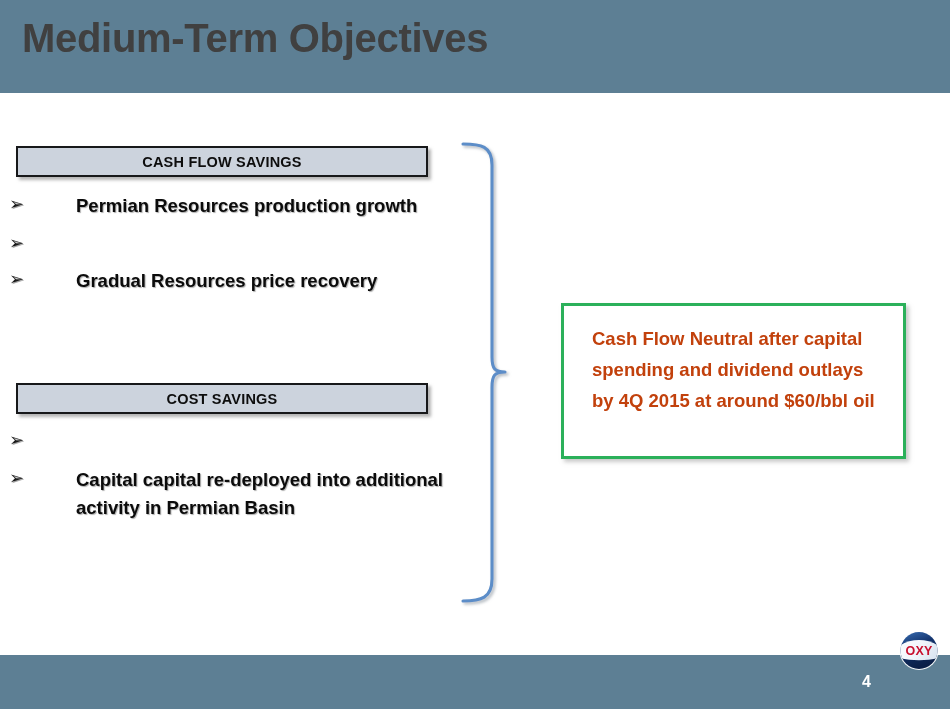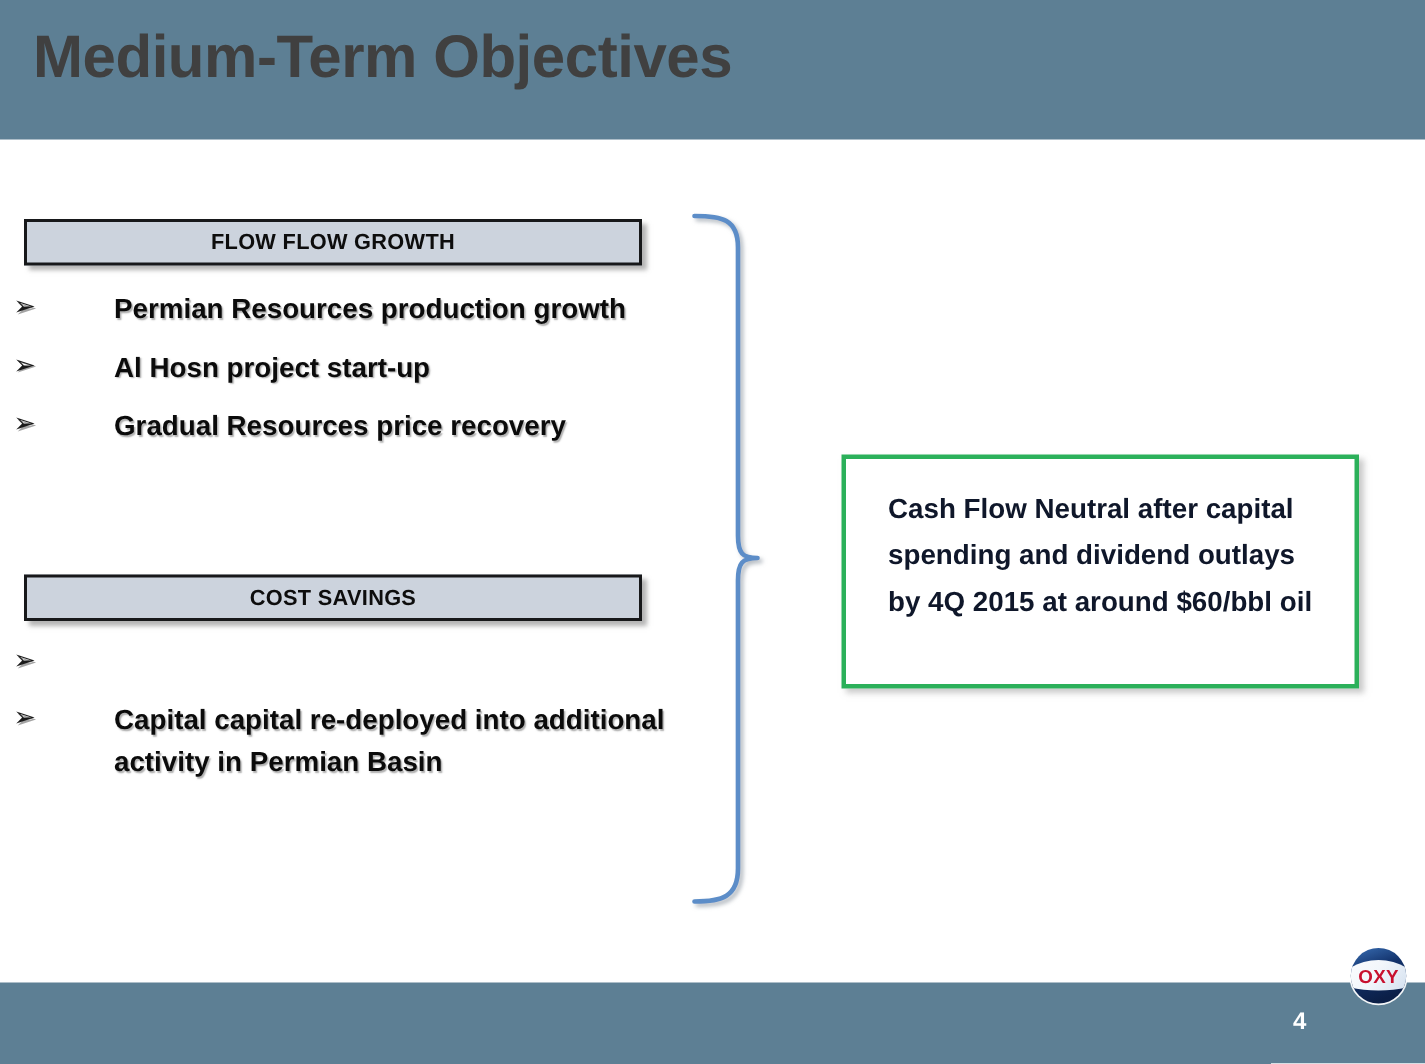--- a/index.html
+++ b/index.html
@@ -106,21 +106,21 @@
     box-sizing: border-box;
     background: #ffffff;
     border: 3px solid #2bb05a;
     box-shadow: 3px 3px 4px rgba(150,150,150,0.5);
     padding: 17px 20px 0 28px;
   }
   .callout-text {
     font-size: 18.5px;
     font-weight: bold;
     line-height: 31px;
-    color: #0f172a;
+    color: #c2410c;
   }
 
   
   .footer-bar {
     position: absolute;
     left: 0; top: 655px;
     width: 950px; height: 54px;
     background: #5d7f94;
   }
   .page-number {
@@ -136,31 +136,30 @@
     width: 46px; height: 45px;
   }
 </style>
 </head>
 <body>
 
 <div class="header-bar"></div>
 <div class="slide-title">Medium-Term Objectives</div>
 
 <div class="section-box" id="box-cash">
-  <span class="section-label">FLOW FLOW GROWTH</span>
+  <span class="section-label">CASH FLOW SAVINGS</span>
 </div>
 
 <div class="bullet-group" id="bullets-cash">
   <div class="bullet-row">
     <span class="bullet-marker">➢</span>
     <span class="bullet-text">Permian Resources production growth</span>
   </div>
   <div class="bullet-row">
     <span class="bullet-marker">➢</span>
-    <span class="bullet-text">Al Hosn project start-up</span>
   </div>
   <div class="bullet-row">
     <span class="bullet-marker">➢</span>
     <span class="bullet-text">Gradual Resources price recovery</span>
   </div>
 </div>
 
 <div class="section-box" id="box-cost">
   <span class="section-label">COST SAVINGS</span>
 </div>

